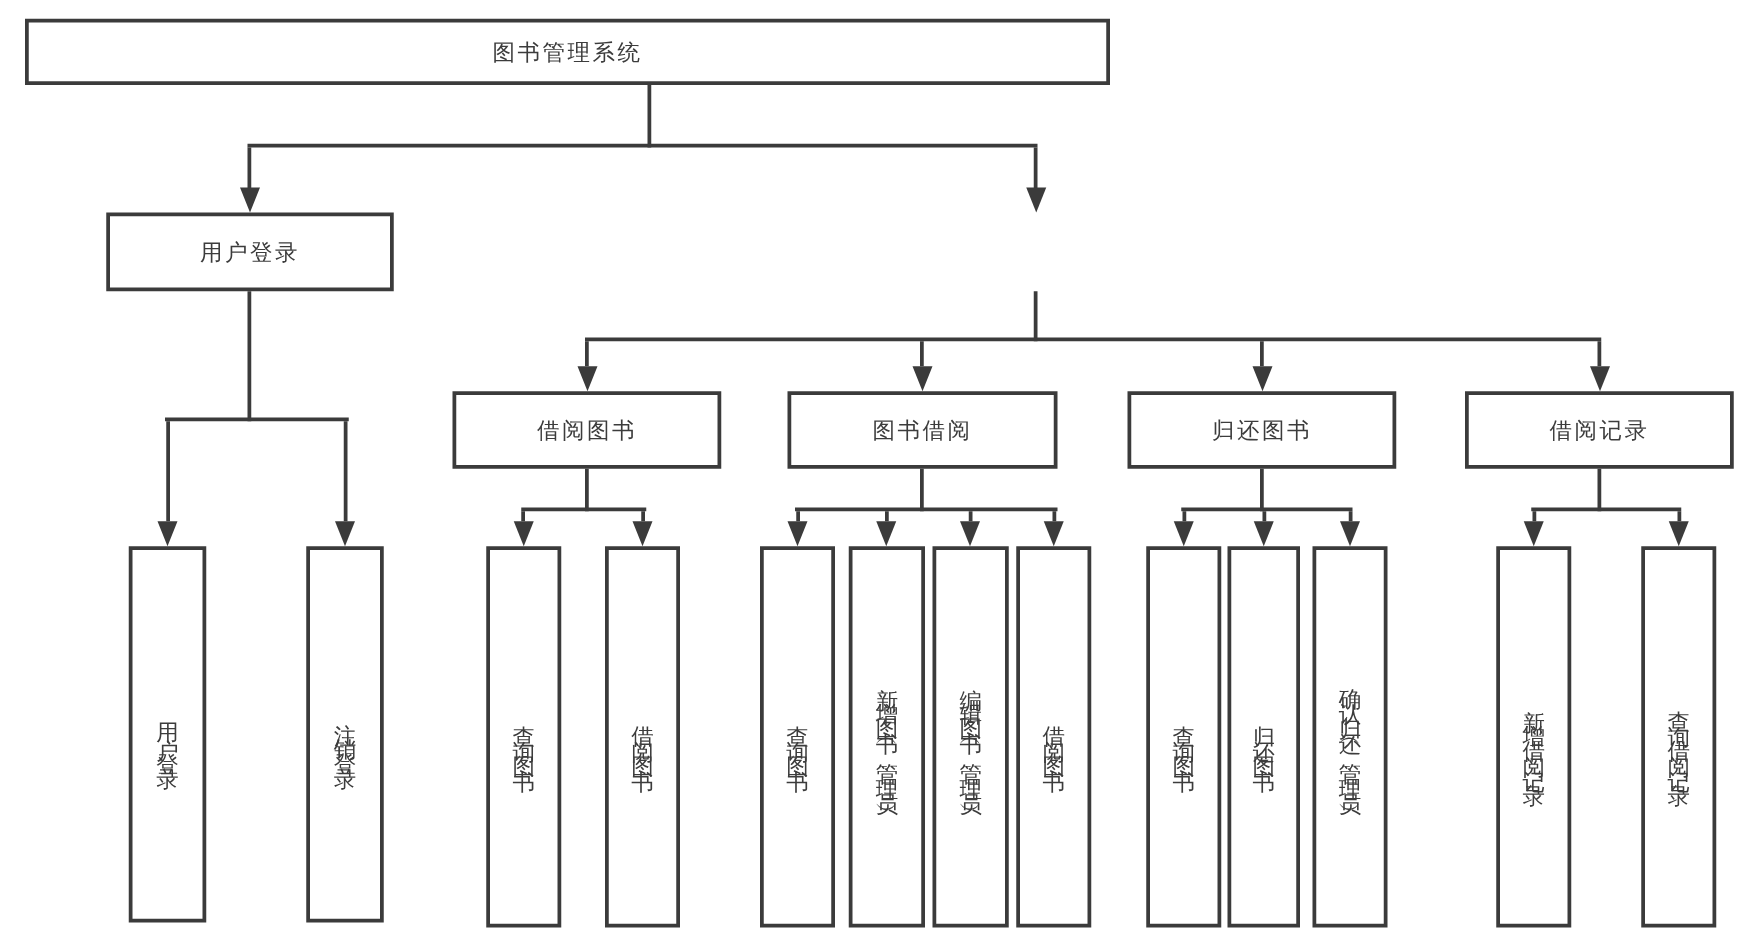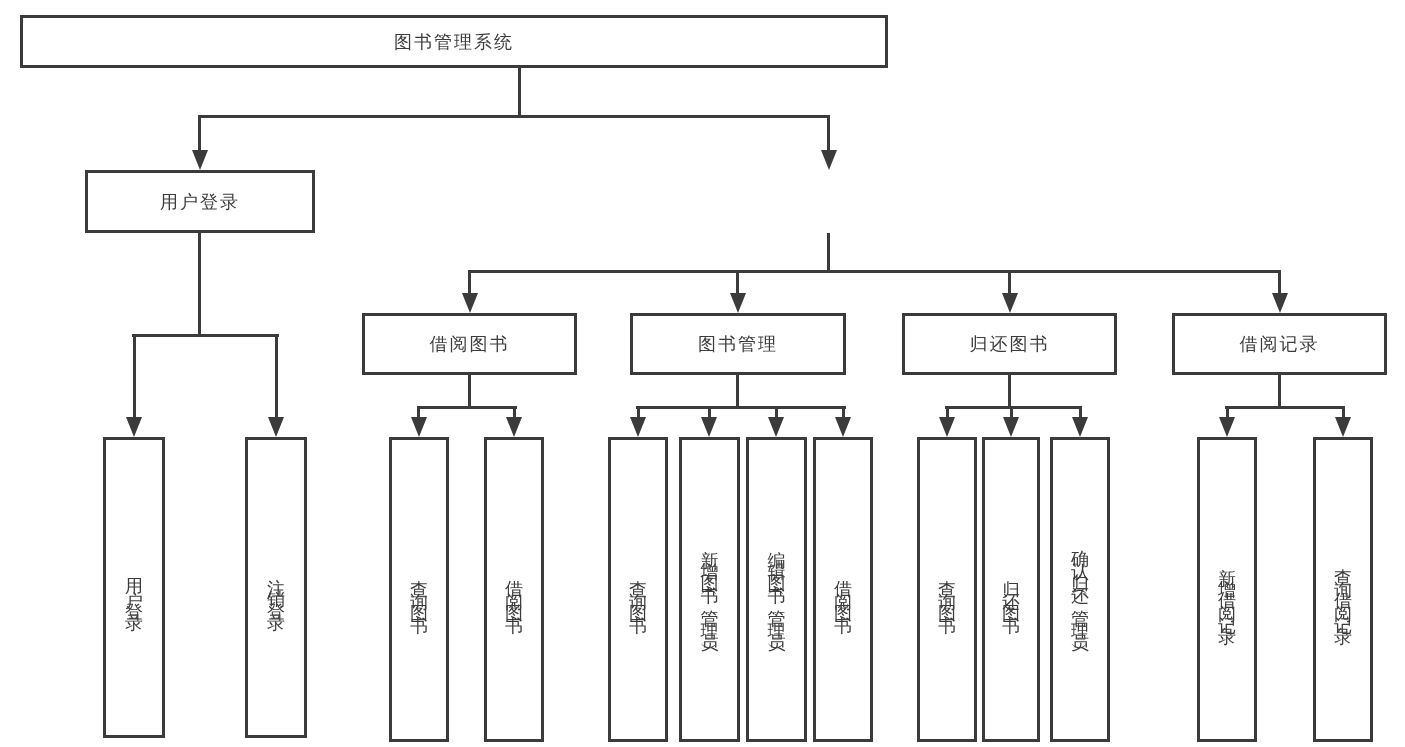--- a/index.html
+++ b/index.html
@@ -38,21 +38,21 @@
 </head>
 <body>
 
 <div class="canvas">
 
   <div class="node" style="left:20px;top:15px;width:868px;height:53px;">图书管理系统</div>
 
   <div class="node" style="left:85px;top:170px;width:230px;height:63px;">用户登录</div>
 
   <div class="node" style="left:362px;top:313px;width:215px;height:62px;">借阅图书</div>
-  <div class="node" style="left:630px;top:313px;width:216px;height:62px;">图书管理</div>
+  <div class="node" style="left:630px;top:313px;width:216px;height:62px;">图书借阅</div>
   <div class="node" style="left:902px;top:313px;width:215px;height:62px;">归还图书</div>
   <div class="node" style="left:1172px;top:313px;width:215px;height:62px;">借阅记录</div>
 
   <div class="node vert" style="left:103px;top:437px;width:62px;height:301px;">用户登录</div>
   <div class="node vert" style="left:245px;top:437px;width:62px;height:301px;">注销登录</div>
 
   <div class="node vert" style="left:389px;top:437px;width:60px;height:305px;">查询图书</div>
   <div class="node vert" style="left:484px;top:437px;width:60px;height:305px;">借阅图书</div>
 
   <div class="node vert" style="left:608px;top:437px;width:60px;height:305px;">查询图书</div>

